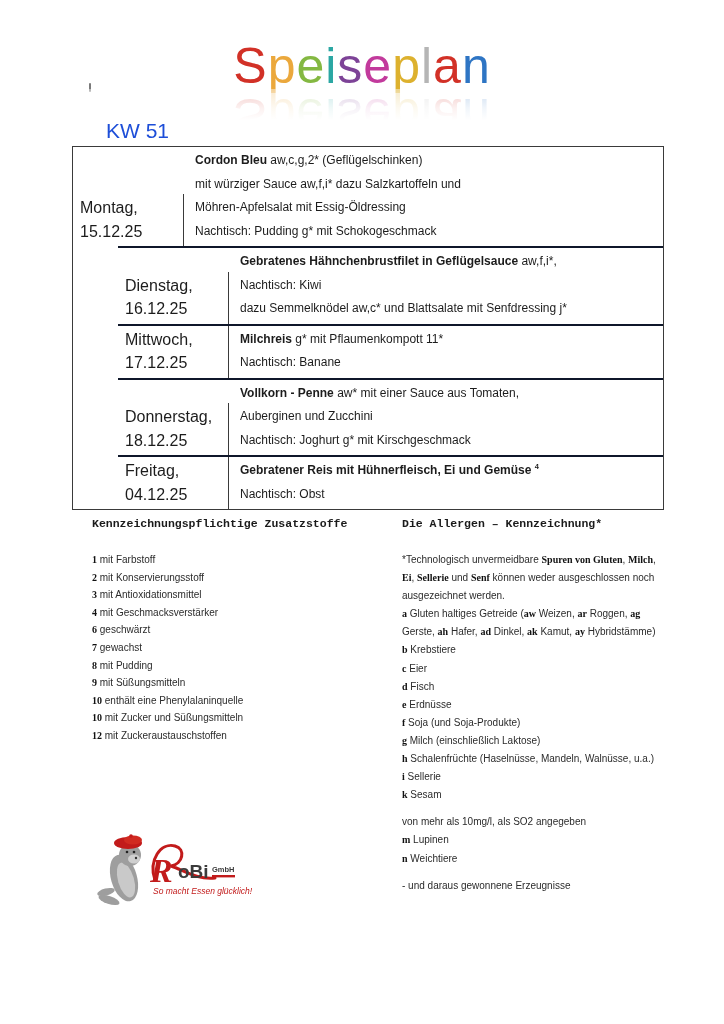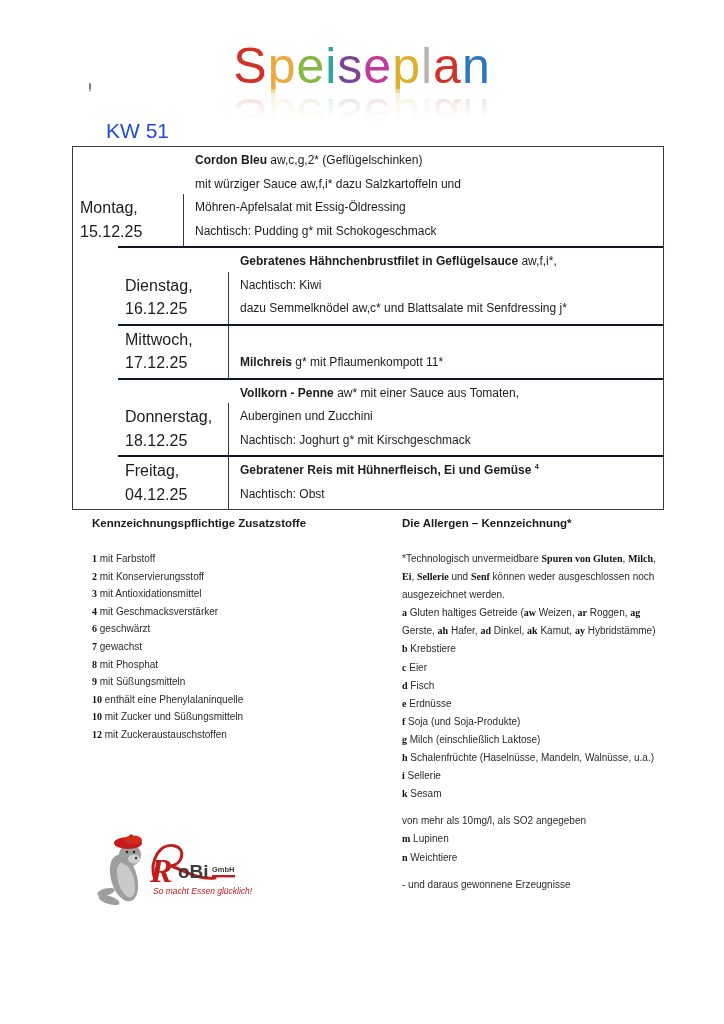--- a/index.html
+++ b/index.html
@@ -26,21 +26,21 @@
   .menu-table{position:absolute;left:72px;top:146px;width:590px;border:1px solid #3a3a3a;}
   .trow{display:flex;align-items:flex-end;}
   .trow + .trow{border-top:2px solid #0f172a;margin-left:45px;}
   .tday{width:101px;flex:0 0 101px;border-right:1px solid #3a3a3a;
     padding:2px 2px 3px 7px;font-size:16px;line-height:23.5px;white-space:nowrap;overflow:hidden;}
   .tmeal{flex:1;padding:2px 4px 3px 11px;font-size:12px;line-height:23.5px;overflow:hidden;}
   .tmeal div{white-space:nowrap;}
   .tmeal .b{font-weight:bold;}
   .tmeal sup{font-size:62%;font-weight:bold;vertical-align:super;line-height:0;}
   
-  .legend-head{font-family:Liberation Sans, sans-serif;font-weight:bold;font-size:11.5px;color:#1a1a1a;margin:0 0 21px 0;white-space:nowrap;}
+  .legend-head{font-family:Liberation Mono, monospace;font-weight:bold;font-size:11.5px;color:#1a1a1a;margin:0 0 21px 0;white-space:nowrap;}
   .additives{position:absolute;left:92px;top:517px;width:300px;}
   .aitem{font-size:10px;line-height:17.6px;color:#2b2b2b;white-space:nowrap;}
   .aitem .num{font-family:"Liberation Serif",serif;font-weight:bold;color:#111;}
   .allergens{position:absolute;left:402px;top:517px;width:315px;}
   .aline{font-size:10px;line-height:18.1px;color:#2b2b2b;white-space:nowrap;}
   .aline .serifb{font-family:"Liberation Serif",serif;font-weight:bold;color:#111;}
   .aline.gap{margin-top:9px;}
   
   .logo{position:absolute;left:93px;top:830px;width:180px;height:92px;}
 </style>
@@ -85,20 +85,21 @@
           <div><span>dazu Semmelknödel aw,c* und Blattsalate mit Senfdressing j*</span></div>
         </div>
       </div>
       <div class="trow">
         <div class="tday">
           <div>Mittwoch,</div>
           <div>17.12.25</div>
         </div>
         <div class="tmeal">
           <div><span class="b">Milchreis</span><span> g* mit Pflaumenkompott 11*</span></div>
+          <div><span>Nachtisch: Banane</span></div>
         </div>
       </div>
       <div class="trow">
         <div class="tday">
           <div>Donnerstag,</div>
           <div>18.12.25</div>
         </div>
         <div class="tmeal">
           <div><span class="b">Vollkorn - Penne</span><span> aw* mit einer Sauce aus Tomaten,</span></div>
           <div><span>Auberginen und Zucchini</span></div>
@@ -119,21 +120,21 @@
 
   <div class="additives">
     <div class="legend-head">Kennzeichnungspflichtige Zusatzstoffe</div>
     <div>
         <div class="aitem"><span class="num">1</span><span> mit Farbstoff</span></div>
         <div class="aitem"><span class="num">2</span><span> mit Konservierungsstoff</span></div>
         <div class="aitem"><span class="num">3</span><span> mit Antioxidationsmittel</span></div>
         <div class="aitem"><span class="num">4</span><span> mit Geschmacksverstärker</span></div>
         <div class="aitem"><span class="num">6</span><span> geschwärzt</span></div>
         <div class="aitem"><span class="num">7</span><span> gewachst</span></div>
-        <div class="aitem"><span class="num">8</span><span> mit Phosphat</span></div>
+        <div class="aitem"><span class="num">8</span><span> mit Pudding</span></div>
         <div class="aitem"><span class="num">9</span><span> mit Süßungsmitteln</span></div>
         <div class="aitem"><span class="num">10</span><span> enthält eine Phenylalaninquelle</span></div>
         <div class="aitem"><span class="num">10</span><span> mit Zucker und Süßungsmitteln</span></div>
         <div class="aitem"><span class="num">12</span><span> mit Zuckeraustauschstoffen</span></div>
       </div>
   </div>
 
   <div class="allergens">
     <div class="legend-head">Die Allergen – Kennzeichnung*</div>
     <div>

